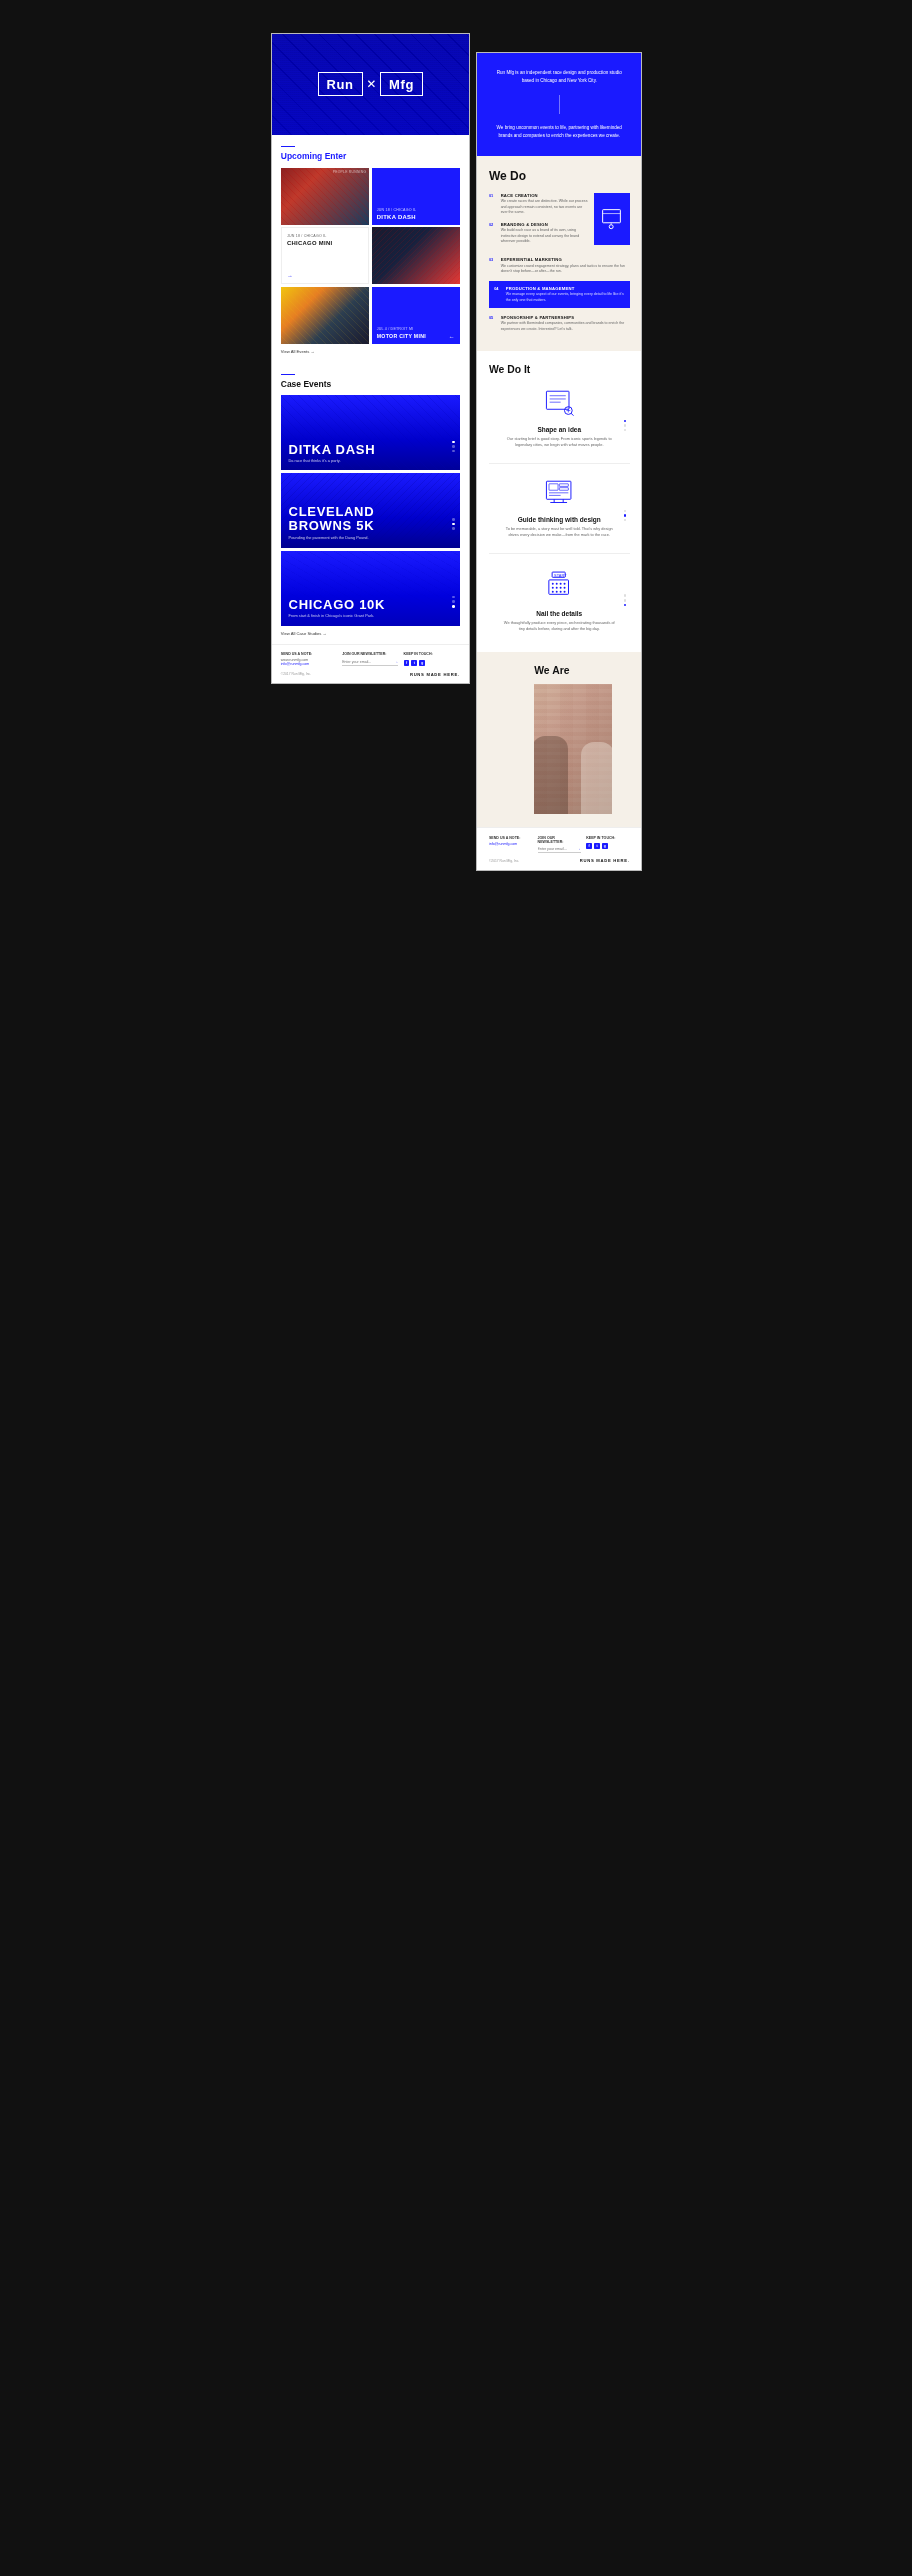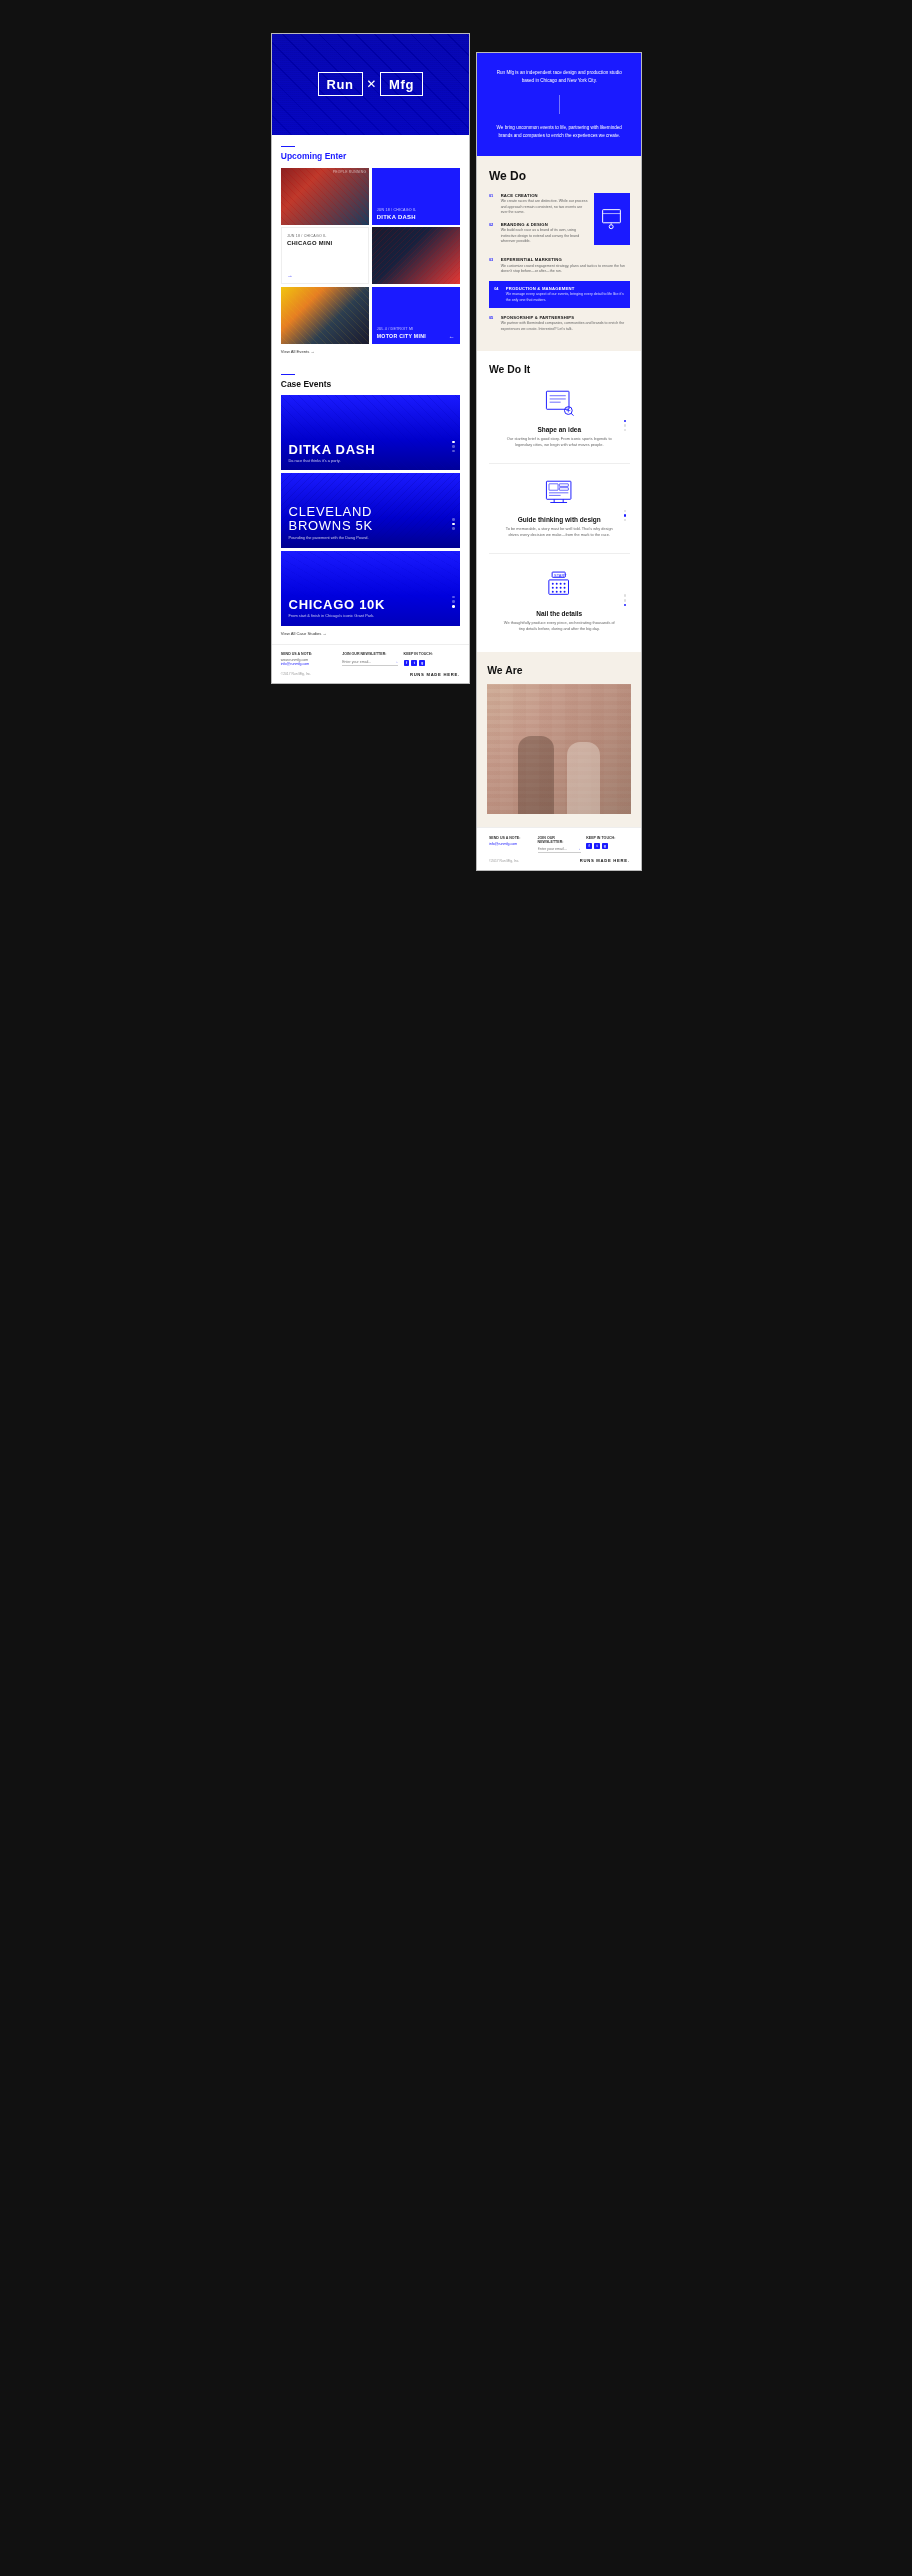--- a/index.html
+++ b/index.html
@@ -91,21 +91,21 @@
             <div style="width:2.6px;height:2.6px;border-radius:50%;background:white;"></div>
             <div style="width:2.6px;height:2.6px;border-radius:50%;background:rgba(255,255,255,0.35);"></div>
             <div style="width:2.6px;height:2.6px;border-radius:50%;background:rgba(255,255,255,0.35);"></div>
           </div>
         </div>
 
         <div style="position:relative;height:75px;margin-bottom:2.6px;background:linear-gradient(180deg,#1a1aff 0%,#0000cc 60%,#000090 100%);overflow:hidden;display:flex;align-items:flex-end;padding:7.8px;cursor:pointer;">
           <div style="position:absolute;inset:0;background:repeating-linear-gradient(-45deg,rgba(0,0,150,0.2),rgba(0,0,150,0.2) 0.7px,transparent 0.7px,transparent 5.2px);"></div>
 
           <div style="position:relative;z-index:1;">
-            <div style="font-size:13px;font-weight:400;color:white;text-transform:uppercase;letter-spacing:0.7px;line-height:1.1;">CLEVELAND<br>BROWNS 5K</div>
+            <div style="font-size:13px;font-weight:700;color:white;text-transform:uppercase;letter-spacing:0.7px;line-height:1.1;">CLEVELAND<br>BROWNS 5K</div>
             <div style="font-size:3.9px;color:rgba(255,255,255,0.75);margin-top:2px;">Pounding the pavement with the Dawg Pound.</div>
           </div>
           <div style="position:absolute;right:5.2px;bottom:18px;display:flex;flex-direction:column;gap:2px;">
             <div style="width:2.6px;height:2.6px;border-radius:50%;background:rgba(255,255,255,0.35);"></div>
             <div style="width:2.6px;height:2.6px;border-radius:50%;background:white;"></div>
             <div style="width:2.6px;height:2.6px;border-radius:50%;background:rgba(255,255,255,0.35);"></div>
           </div>
         </div>
 
         <div style="position:relative;height:75px;margin-bottom:2.6px;background:linear-gradient(180deg,#1a1aff 0%,#0000dd 60%,#0000bb 100%);overflow:hidden;display:flex;align-items:flex-end;padding:7.8px;cursor:pointer;">
@@ -300,21 +300,21 @@
           <div style="font-size:6.5px;font-weight:700;color:#111;margin-bottom:3.3px;">Nail the details</div>
           <div style="font-size:3.9px;color:#666;line-height:1.6;max-width:117px;">We thoughtfully produce every piece, orchestrating thousands of tiny details before, during and after the big day.</div>
           <div style="position:absolute;right:3.3px;top:50%;transform:translateY(-50%);display:flex;flex-direction:column;gap:2px;">
             <div style="width:2.6px;height:2.6px;border-radius:50%;background:#ddd;"></div>
             <div style="width:2.6px;height:2.6px;border-radius:50%;background:#ddd;"></div>
             <div style="width:2.6px;height:2.6px;border-radius:50%;background:#1a1aff;"></div>
           </div>
         </div>
       </div>
 
-      <div style="background:#f5f0e8;padding:13px 10px;">
+      <div style="background:#f5f0e8;padding:13px 29px;margin-left:28px;">
         <div style="font-size:10.4px;font-weight:700;color:#111;margin-bottom:7.8px;">We Are</div>
 
         <div style="width:100%;height:130px;background:linear-gradient(135deg,#d4b5a0 0%,#c8a090 30%,#b89080 60%,#a08070 100%);position:relative;overflow:hidden;display:flex;align-items:flex-end;justify-content:center;">
 
           <div style="position:absolute;inset:0;background:repeating-linear-gradient(0deg,rgba(150,80,60,0.08),rgba(150,80,60,0.08) 3.9px,transparent 3.9px,transparent 7.8px),repeating-linear-gradient(90deg,rgba(150,80,60,0.05),rgba(150,80,60,0.05) 13px,transparent 13px,transparent 26px);"></div>
 
           <div style="position:absolute;bottom:0;left:50%;transform:translateX(-50%);display:flex;gap:13px;align-items:flex-end;">
             <div style="width:36px;height:78px;background:rgba(50,30,20,0.3);border-radius:13px 13px 0 0;"></div>
             <div style="width:33px;height:72px;background:rgba(240,230,220,0.4);border-radius:13px 13px 0 0;"></div>
           </div>

